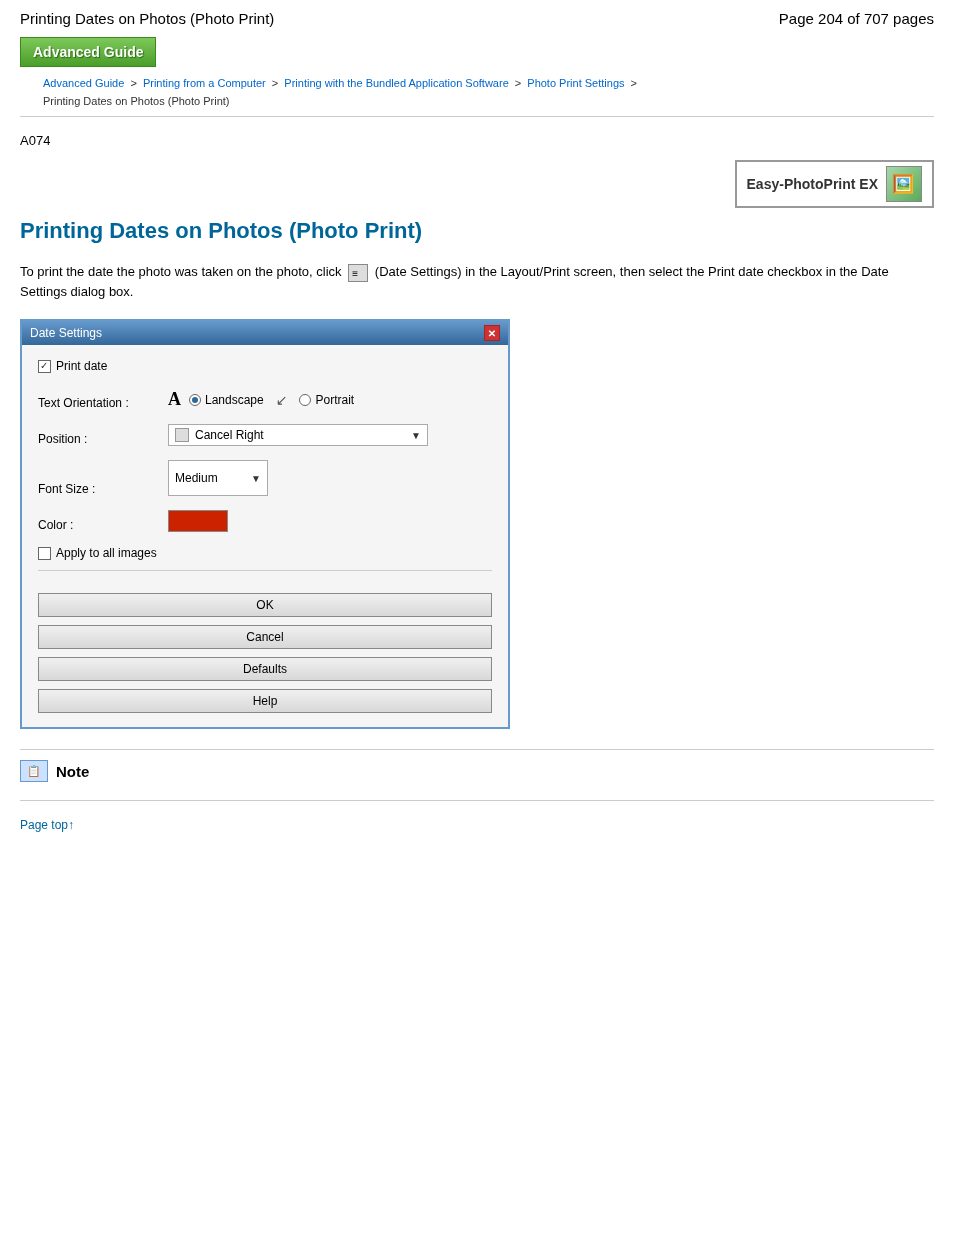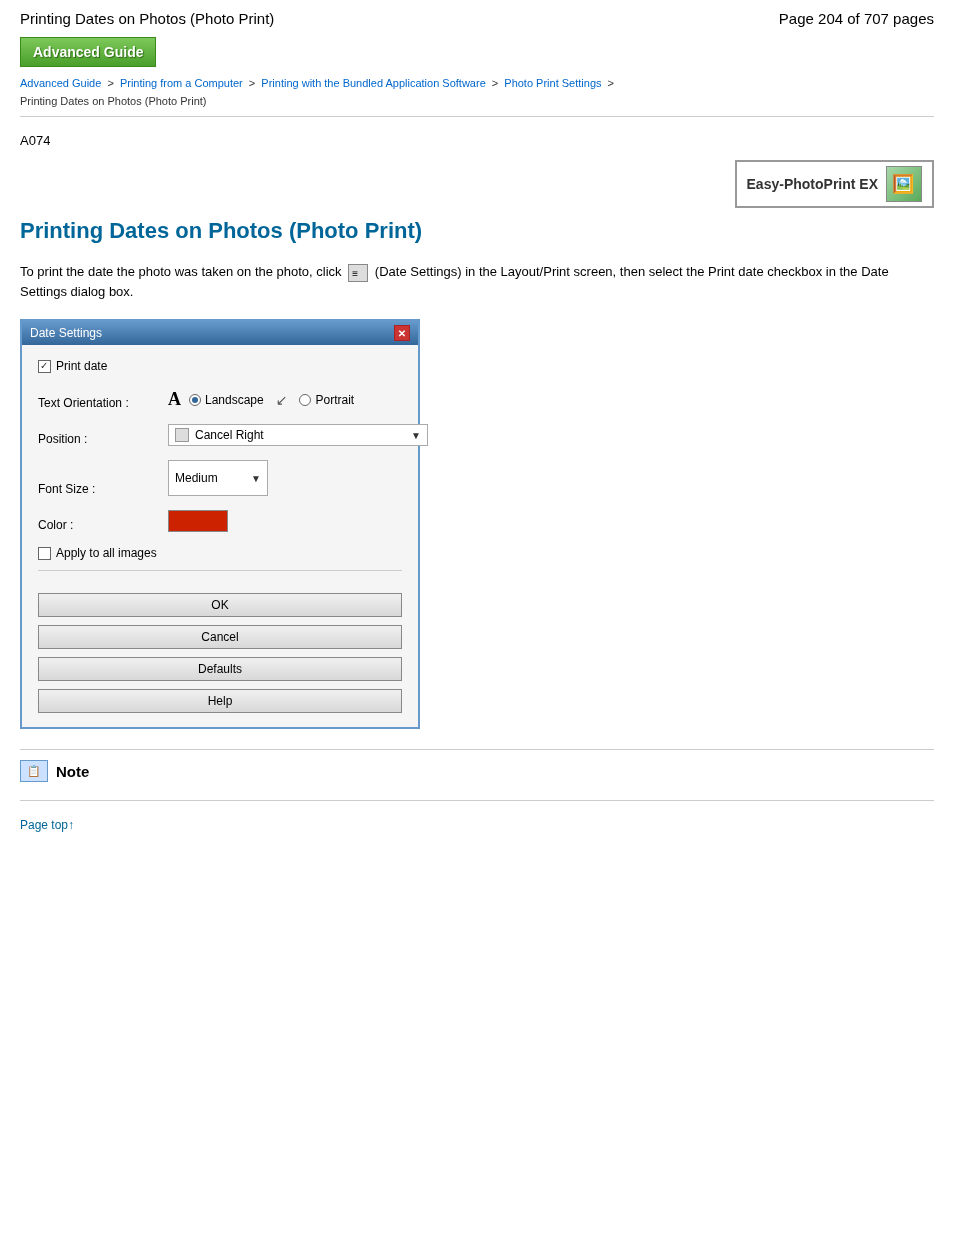--- a/index.html
+++ b/index.html
@@ -43,20 +43,21 @@
       font-size: 14px;
       text-shadow: 1px 1px 1px #2a6a10;
     }
 
     
     .breadcrumb {
       font-size: 11px;
       color: #333;
       margin-bottom: 4px;
       line-height: 1.6;
+      margin-left: 23px;
     }
     .breadcrumb a {
       color: #0066cc;
       text-decoration: none;
     }
     .breadcrumb-divider {
       color: #333;
       margin: 0 3px;
     }
 
@@ -127,21 +128,21 @@
       content: '≡';
       font-size: 10px;
       position: absolute;
       top: 1px;
       left: 3px;
     }
 
     
     .dialog-box {
       border: 2px solid #6699cc;
-      width: 400px;
+      width: 490px;
       margin-bottom: 20px;
       background: #15803d;
     }
     .dialog-titlebar {
       background: linear-gradient(to bottom, #6699cc, #336699);
       color: #fff;
       padding: 4px 8px;
       font-size: 12px;
       display: flex;
       justify-content: space-between;

